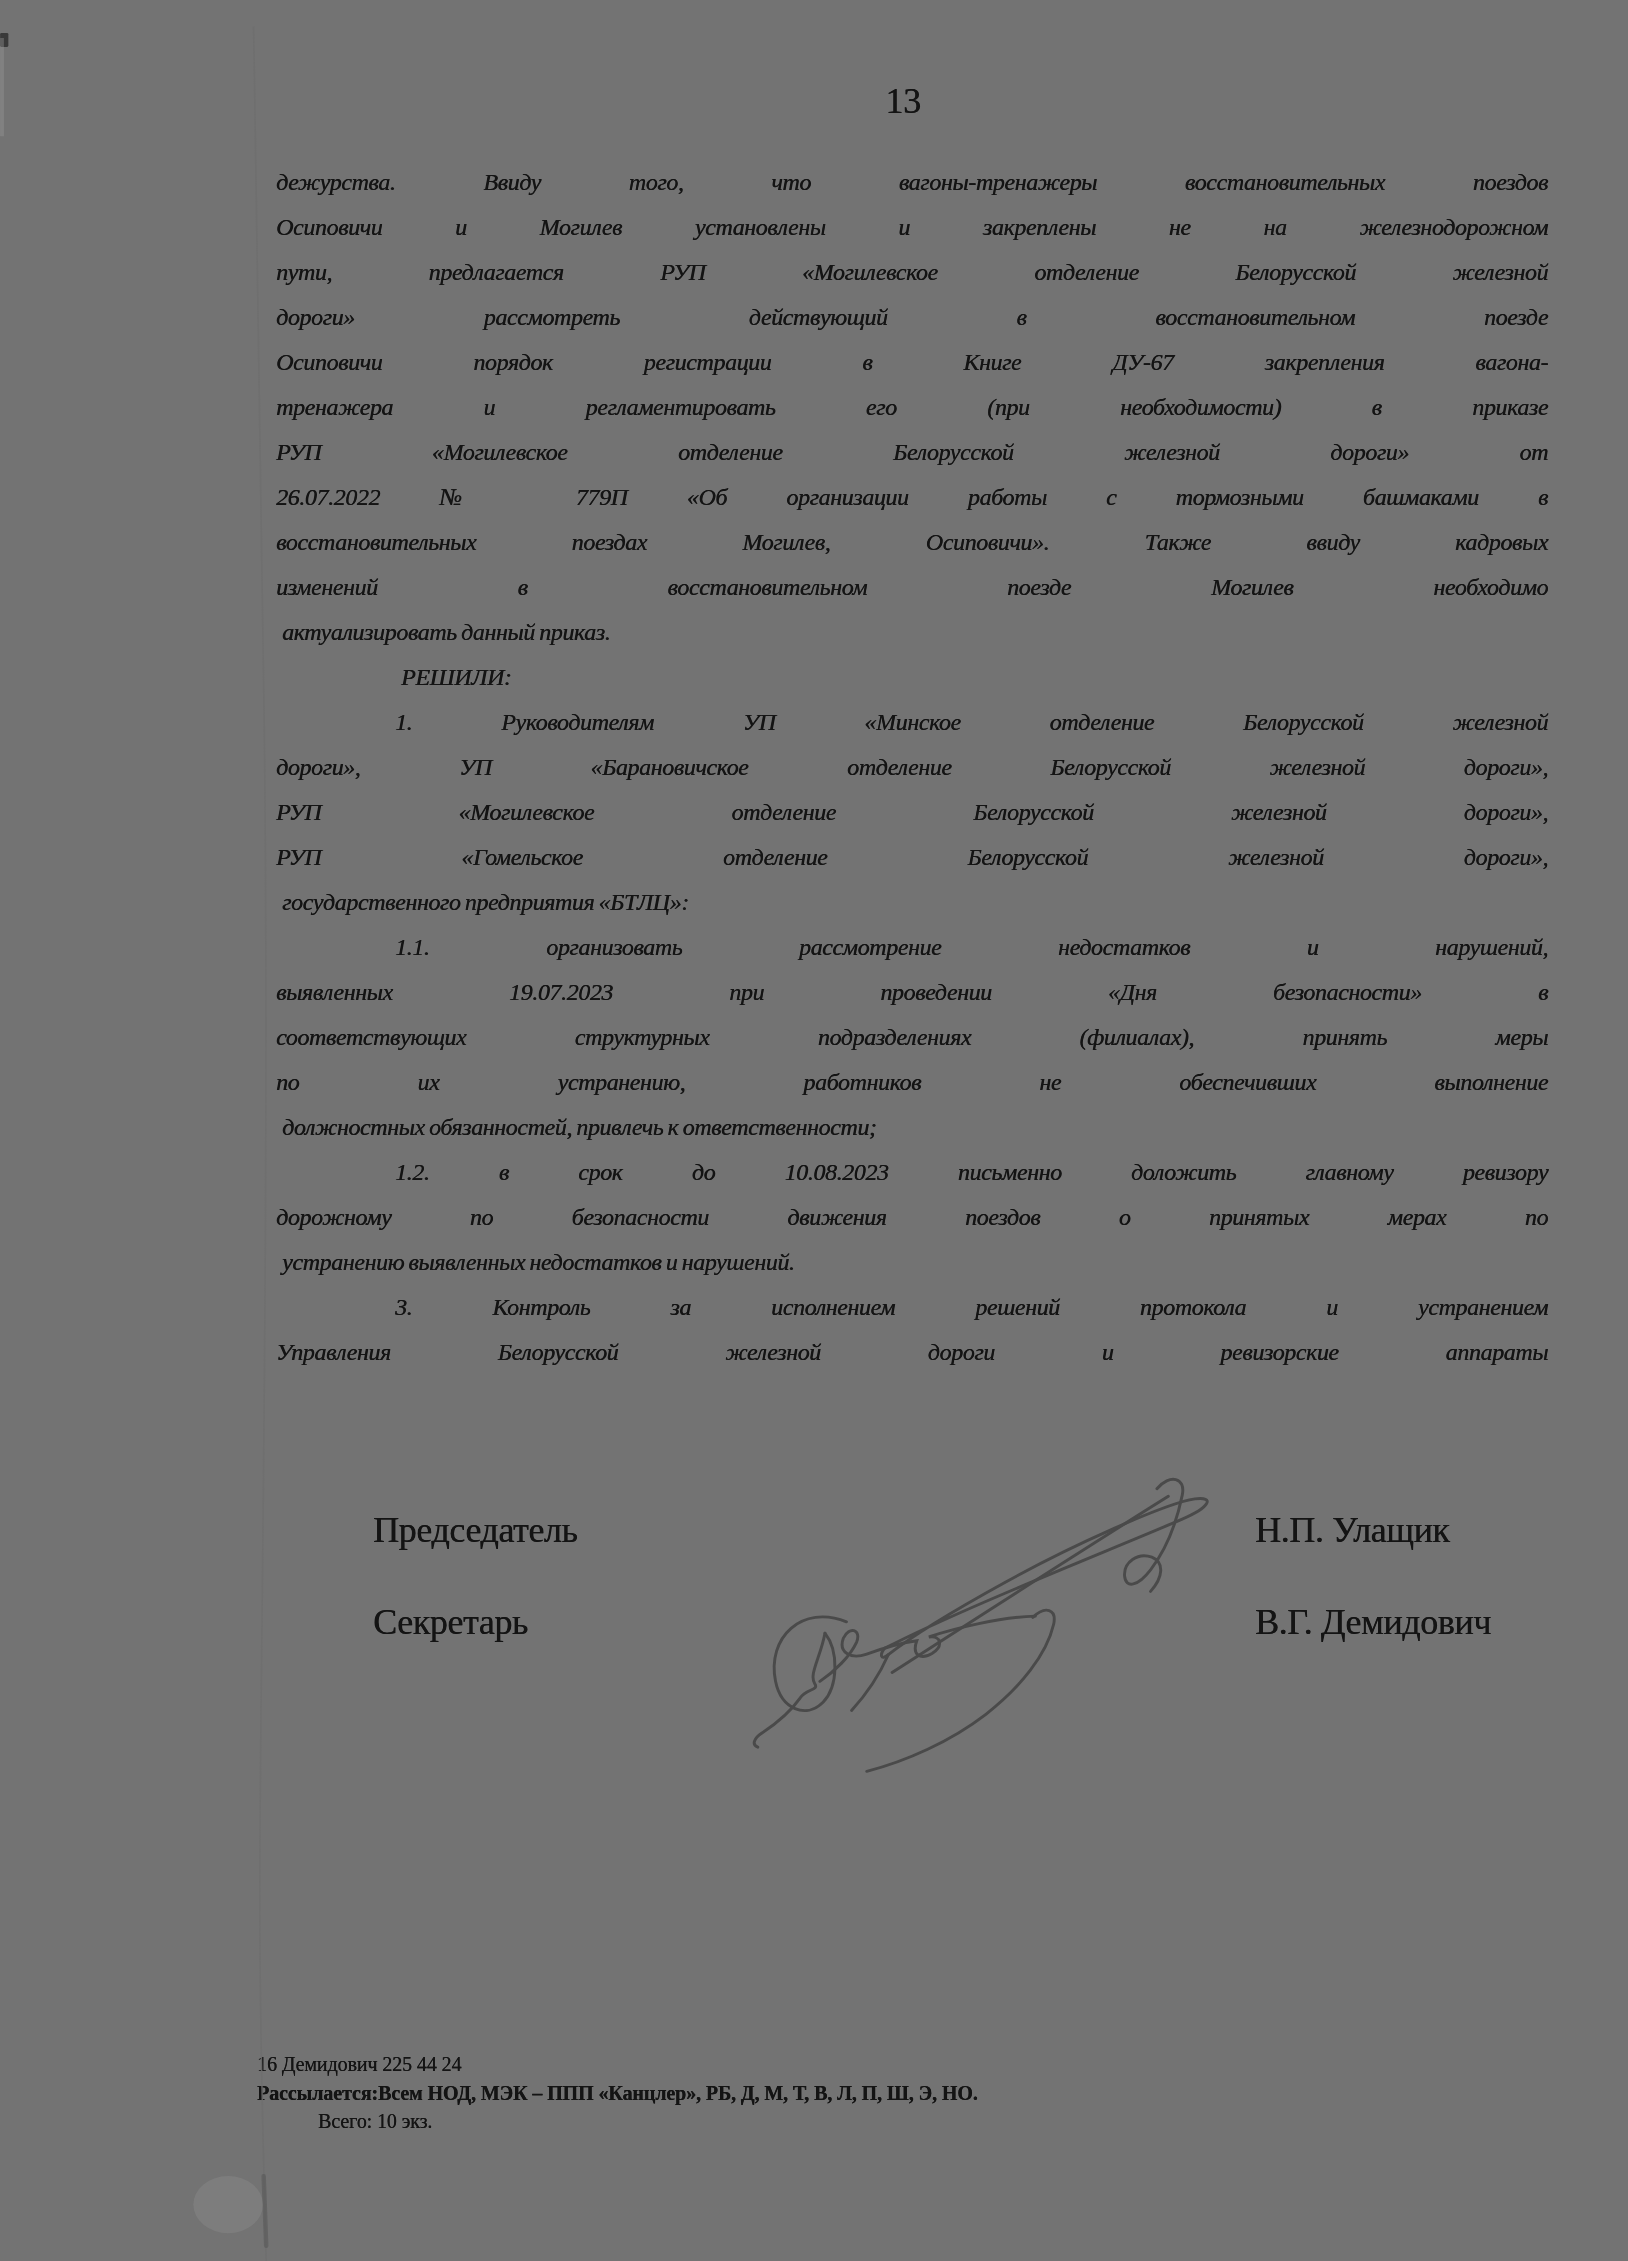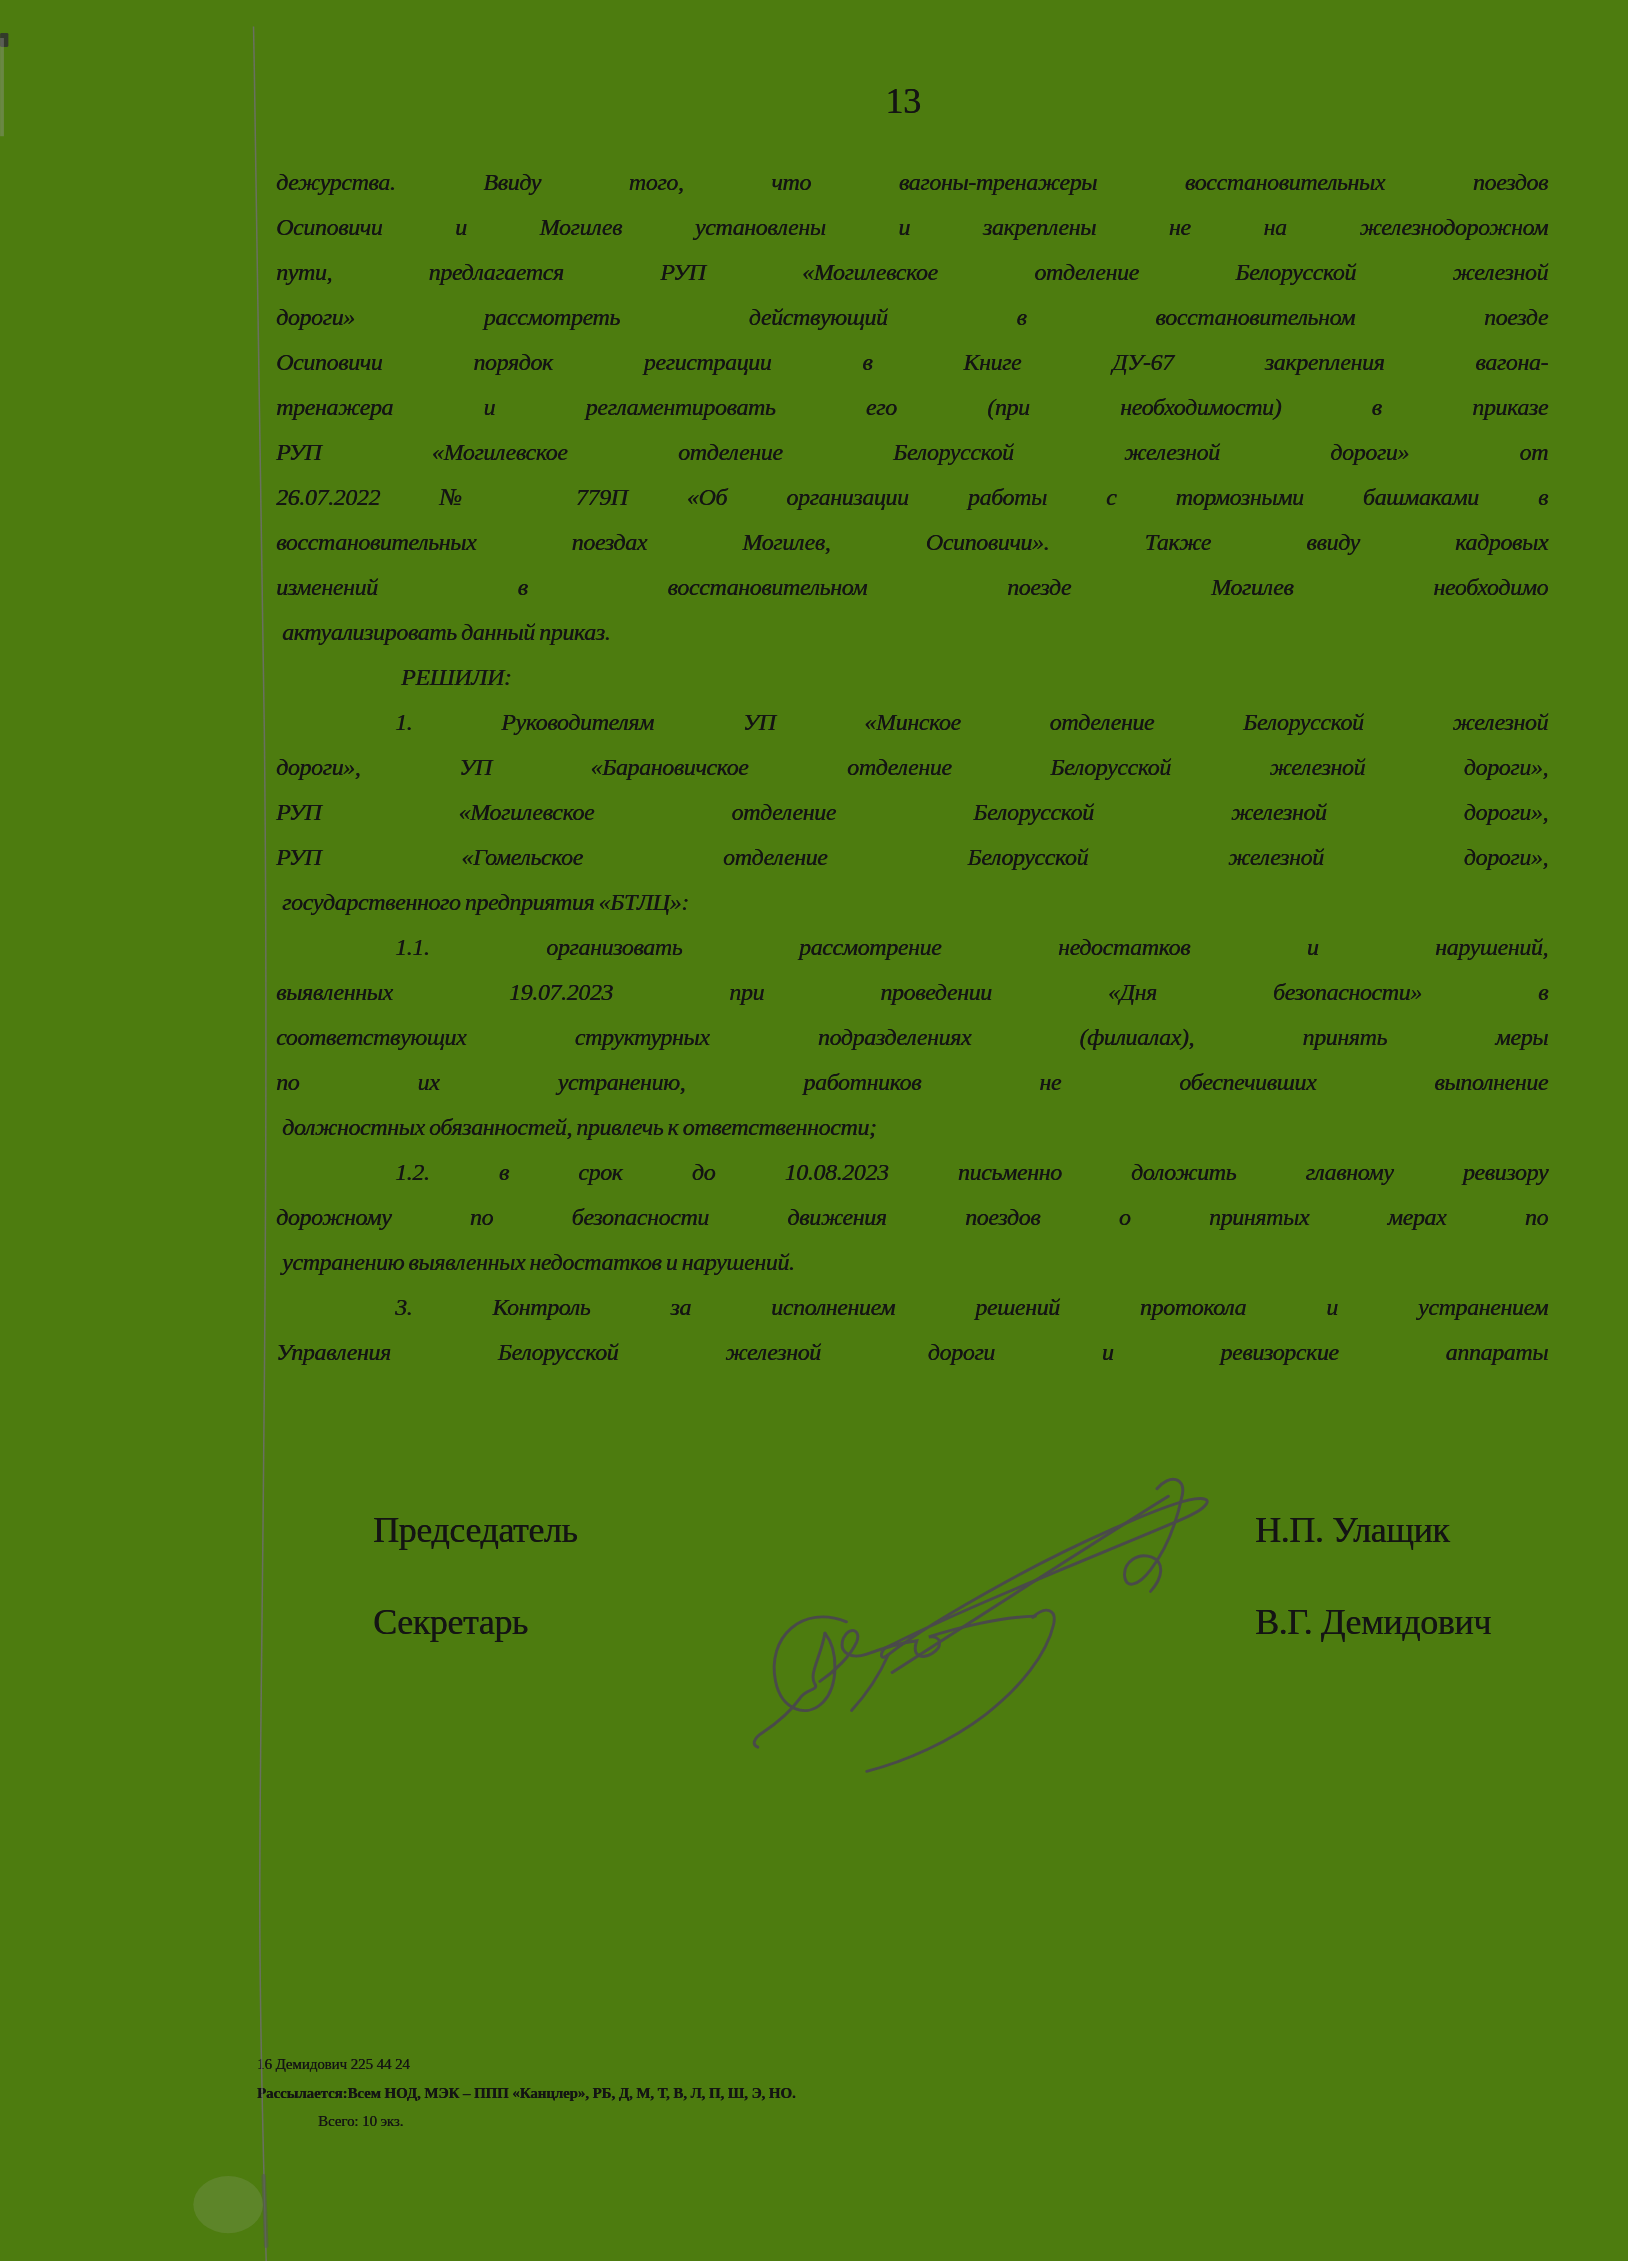--- a/index.html
+++ b/index.html
@@ -1,20 +1,20 @@
 <!DOCTYPE html>
 <html style="font-size:10px"><head>
 <meta charset="utf-8">
 <style>
   html,body{margin:0;padding:0;}
   body{background:#e8e8e8;}
   .page{
     position:relative;
     width:1629px;height:2261px;
-    background:#4d7c0f;
+    background:#737373;
     font-family:"Liberation Serif", serif;
     color:#141414;
     overflow:hidden;
   }
   .pageno{
     position:absolute;left:267px;top:79px;width:1272px;
     font-size:36px;line-height:45px;text-align:center;
     letter-spacing:-0.3px;
     text-shadow:0.4px 0 0 currentColor;
   }
@@ -34,21 +34,21 @@
     font-size:36px;line-height:45px;
     letter-spacing:-0.4px;
     text-shadow:0.4px 0 0 currentColor;
   }
   .sigrow .title{position:absolute;left:106px;top:0;}
   .sigrow .name{position:absolute;left:988px;top:0;text-align:right;}
   .row1{top:1508px;}
   .row2{top:1600px;}
   .footer{
     position:absolute;left:257px;top:2050px;width:1077px;
-    font-size:15px;line-height:28.5px;
+    font-size:20px;line-height:28.5px;
     letter-spacing:-0.1px;
     text-shadow:0.3px 0 0 currentColor;
   }
   .fline{display:flex;font-weight:bold;}
   .flabel{flex:0 0 61px;}
   .findent{padding-left:61px;}
   .overlay{
     position:absolute;left:0;top:0;width:1629px;height:2261px;
     pointer-events:none;
   }

